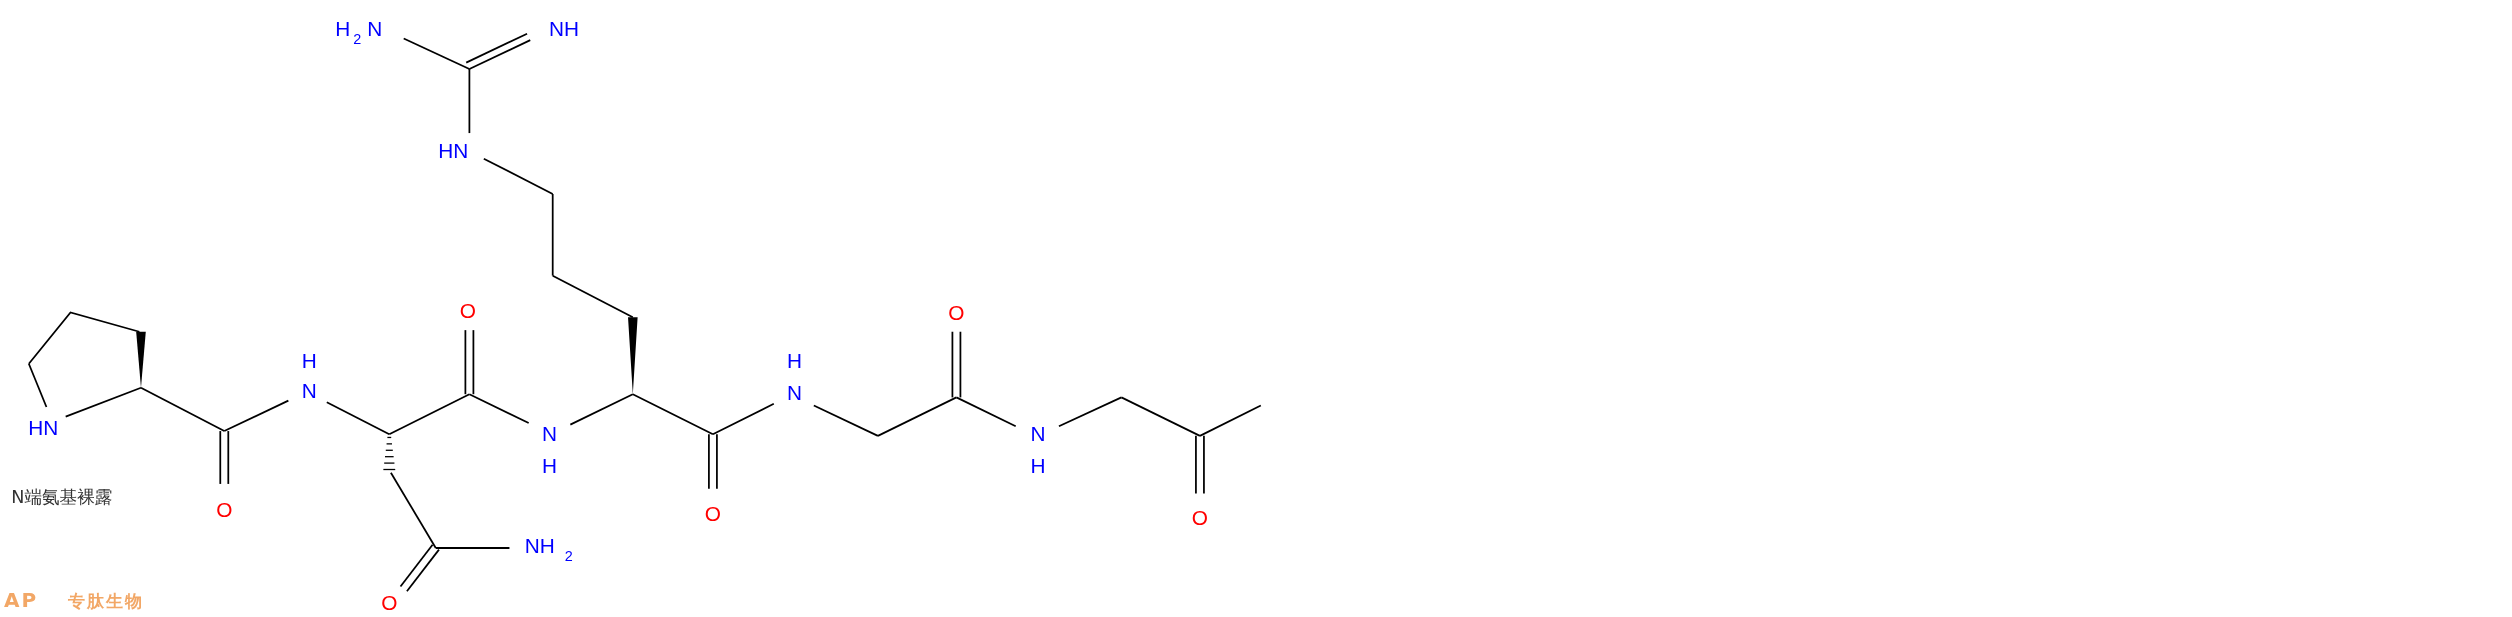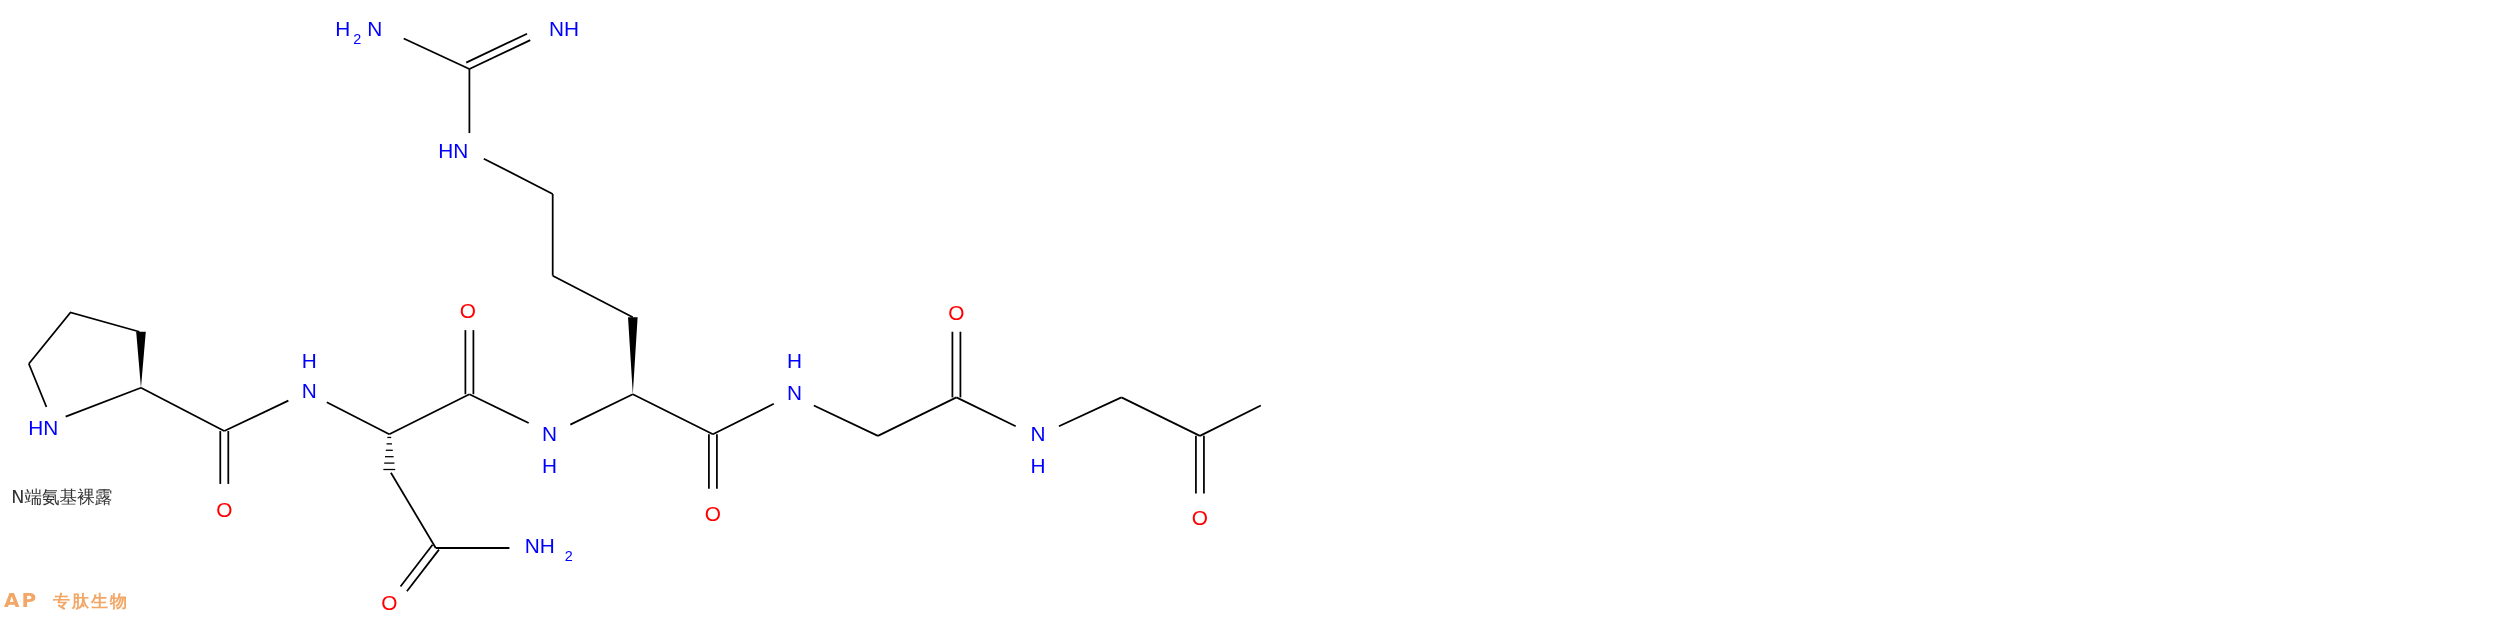--- a/index.html
+++ b/index.html
@@ -973,16 +973,16 @@
     <line class="e" x1="700" y1="248" x2="749" y2="272"></line>
     <line class="e" x1="746.5" y1="272" x2="746.5" y2="308"></line>
     <line class="e" x1="751.5" y1="272" x2="751.5" y2="308"></line>
     <text class="f xO" x="749" y="324">O</text>
     <line class="e" x1="749" y1="272" x2="787" y2="253"></line>
   </g>
 </svg>
 
 <div style="position:absolute;left:4px;top:588px;font-family:'DejaVu Sans',sans-serif;font-size:20px;font-weight:bold;color:#f2a766;letter-spacing:2px;">
   <span>AP</span>
-  <span style="font-size:17px;margin-left:6px;">专肽生物</span>
+  <span style="font-size:17px;margin-left:21px;">专肽生物</span>
 </div>
 
 </div>
 
 </body></html>

